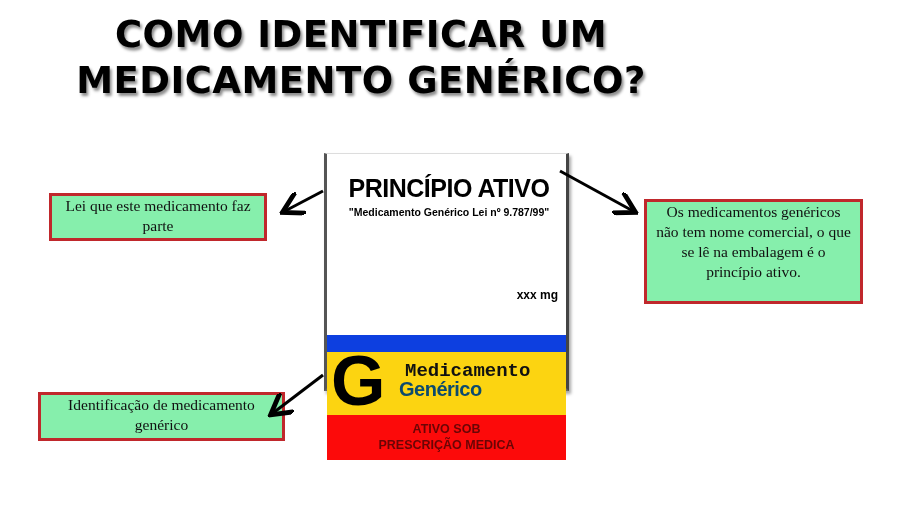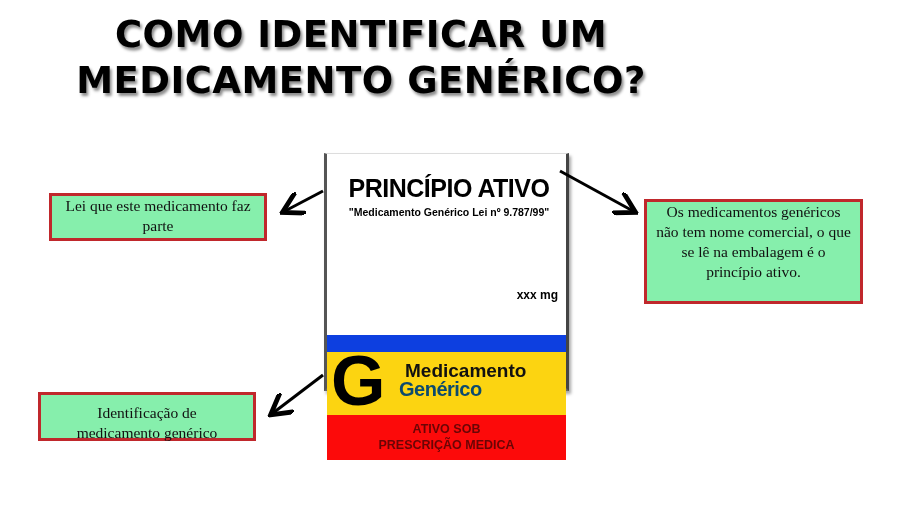--- a/index.html
+++ b/index.html
@@ -6,21 +6,21 @@
   body { width:911px; height:505px; background:#ffffff; position:relative; overflow:hidden; font-family:"Liberation Sans", sans-serif; }
   .title { position:absolute; left:0; width:722px; top:12px; text-align:center; font-family:"DejaVu Sans", sans-serif; font-weight:bold; font-size:37px; line-height:46px; color:#000; letter-spacing:0.5px; text-shadow:2px 3px 3px rgba(0,0,0,0.45); }
   .pkg { position:absolute; left:324px; top:133px; width:245px; height:238px; background:#fff; border-left:3px solid #555; border-right:3px solid #444; border-bottom:3px solid #666; border-top:1px solid #ddd; box-shadow:2px 3px 3px rgba(0,0,0,0.35); box-sizing:border-box;margin-top:20px; }
   .pa { position:absolute; left:2px; top:20px; width:240px; text-align:center; font-weight:bold; font-size:25px; color:#000; letter-spacing:-0.5px; }
   .law { position:absolute; left:2px; top:52px; width:240px; text-align:center; font-weight:bold; font-size:10.5px; color:#000; }
   .dose { position:absolute; right:8px; top:134px; font-weight:bold; font-size:12px; color:#000; }
   .blue { position:absolute; left:0; top:181px; width:239px; height:17px; background:#0d3fe0; }
   .yellow { position:absolute; left:0; top:198px; width:239px; height:63px; background:#fcd411; }
   .red { position:absolute; left:0; top:261px; width:239px; height:45px; background:#fc0a0a; }
   .g { position:absolute; left:4px; top:-6px; font-weight:bold; font-size:70px; color:#000; line-height:70px; }
-  .med { position:absolute; left:78px; top:8px; font-weight:bold; font-size:19px; color:#111; }
+  .med { position:absolute; left:78px; top:8px; font-weight:bold; font-size:19px; color:#111;font-family:Liberation Mono, monospace; }
   .gen { position:absolute; left:72px; top:26px; font-weight:bold; font-size:20px; color:#0c4a6e; letter-spacing:-0.5px; }
   .venda { position:absolute; left:0; width:239px; top:6px; text-align:center; font-weight:bold; font-size:12.5px; line-height:16px; color:#6a0505; }
   .note { position:absolute; border:3px solid #c0282c; background:#86efac; font-family:Liberation Serif, serif; font-size:15.5px; line-height:20px; color:#111; text-align:center; box-sizing:border-box; display:flex; align-items:flex-start; justify-content:center; }
   .arrows { position:absolute; left:0; top:0; }
 </style>
 </head>
 <body>
 
 <div class="title">
   <div>COMO IDENTIFICAR UM</div>
@@ -46,21 +46,21 @@
 </div>
 
 <div class="note" style="left:49px; top:193px; width:218px; height:48px;">
   <span>Lei que este medicamento faz parte</span>
 </div>
 
 <div class="note" style="left:644px; top:199px; width:219px; height:105px; padding:0 8px;">
   <span>Os medicamentos genéricos não tem nome comercial, o que se lê na embalagem é o princípio ativo.</span>
 </div>
 
-<div class="note" style="left:38px; top:392px; width:218px; height:49px; padding:8px 14px;">
+<div class="note" style="left:38px; top:392px; width:247px; height:49px; padding:0 14px;">
   <span>Identificação de medicamento genérico</span>
 </div>
 
 <svg class="arrows" width="911" height="505">
   <defs>
     <marker id="ah" markerWidth="8" markerHeight="8" refX="6" refY="4" orient="auto" markerUnits="strokeWidth">
       <path d="M0,0 L7,4 L0,8" fill="none" stroke="#000" stroke-width="1.6"></path>
     </marker>
   </defs>
   <line x1="323" y1="191" x2="285" y2="211" stroke="#000" stroke-width="3" marker-end="url(#ah)"></line>

